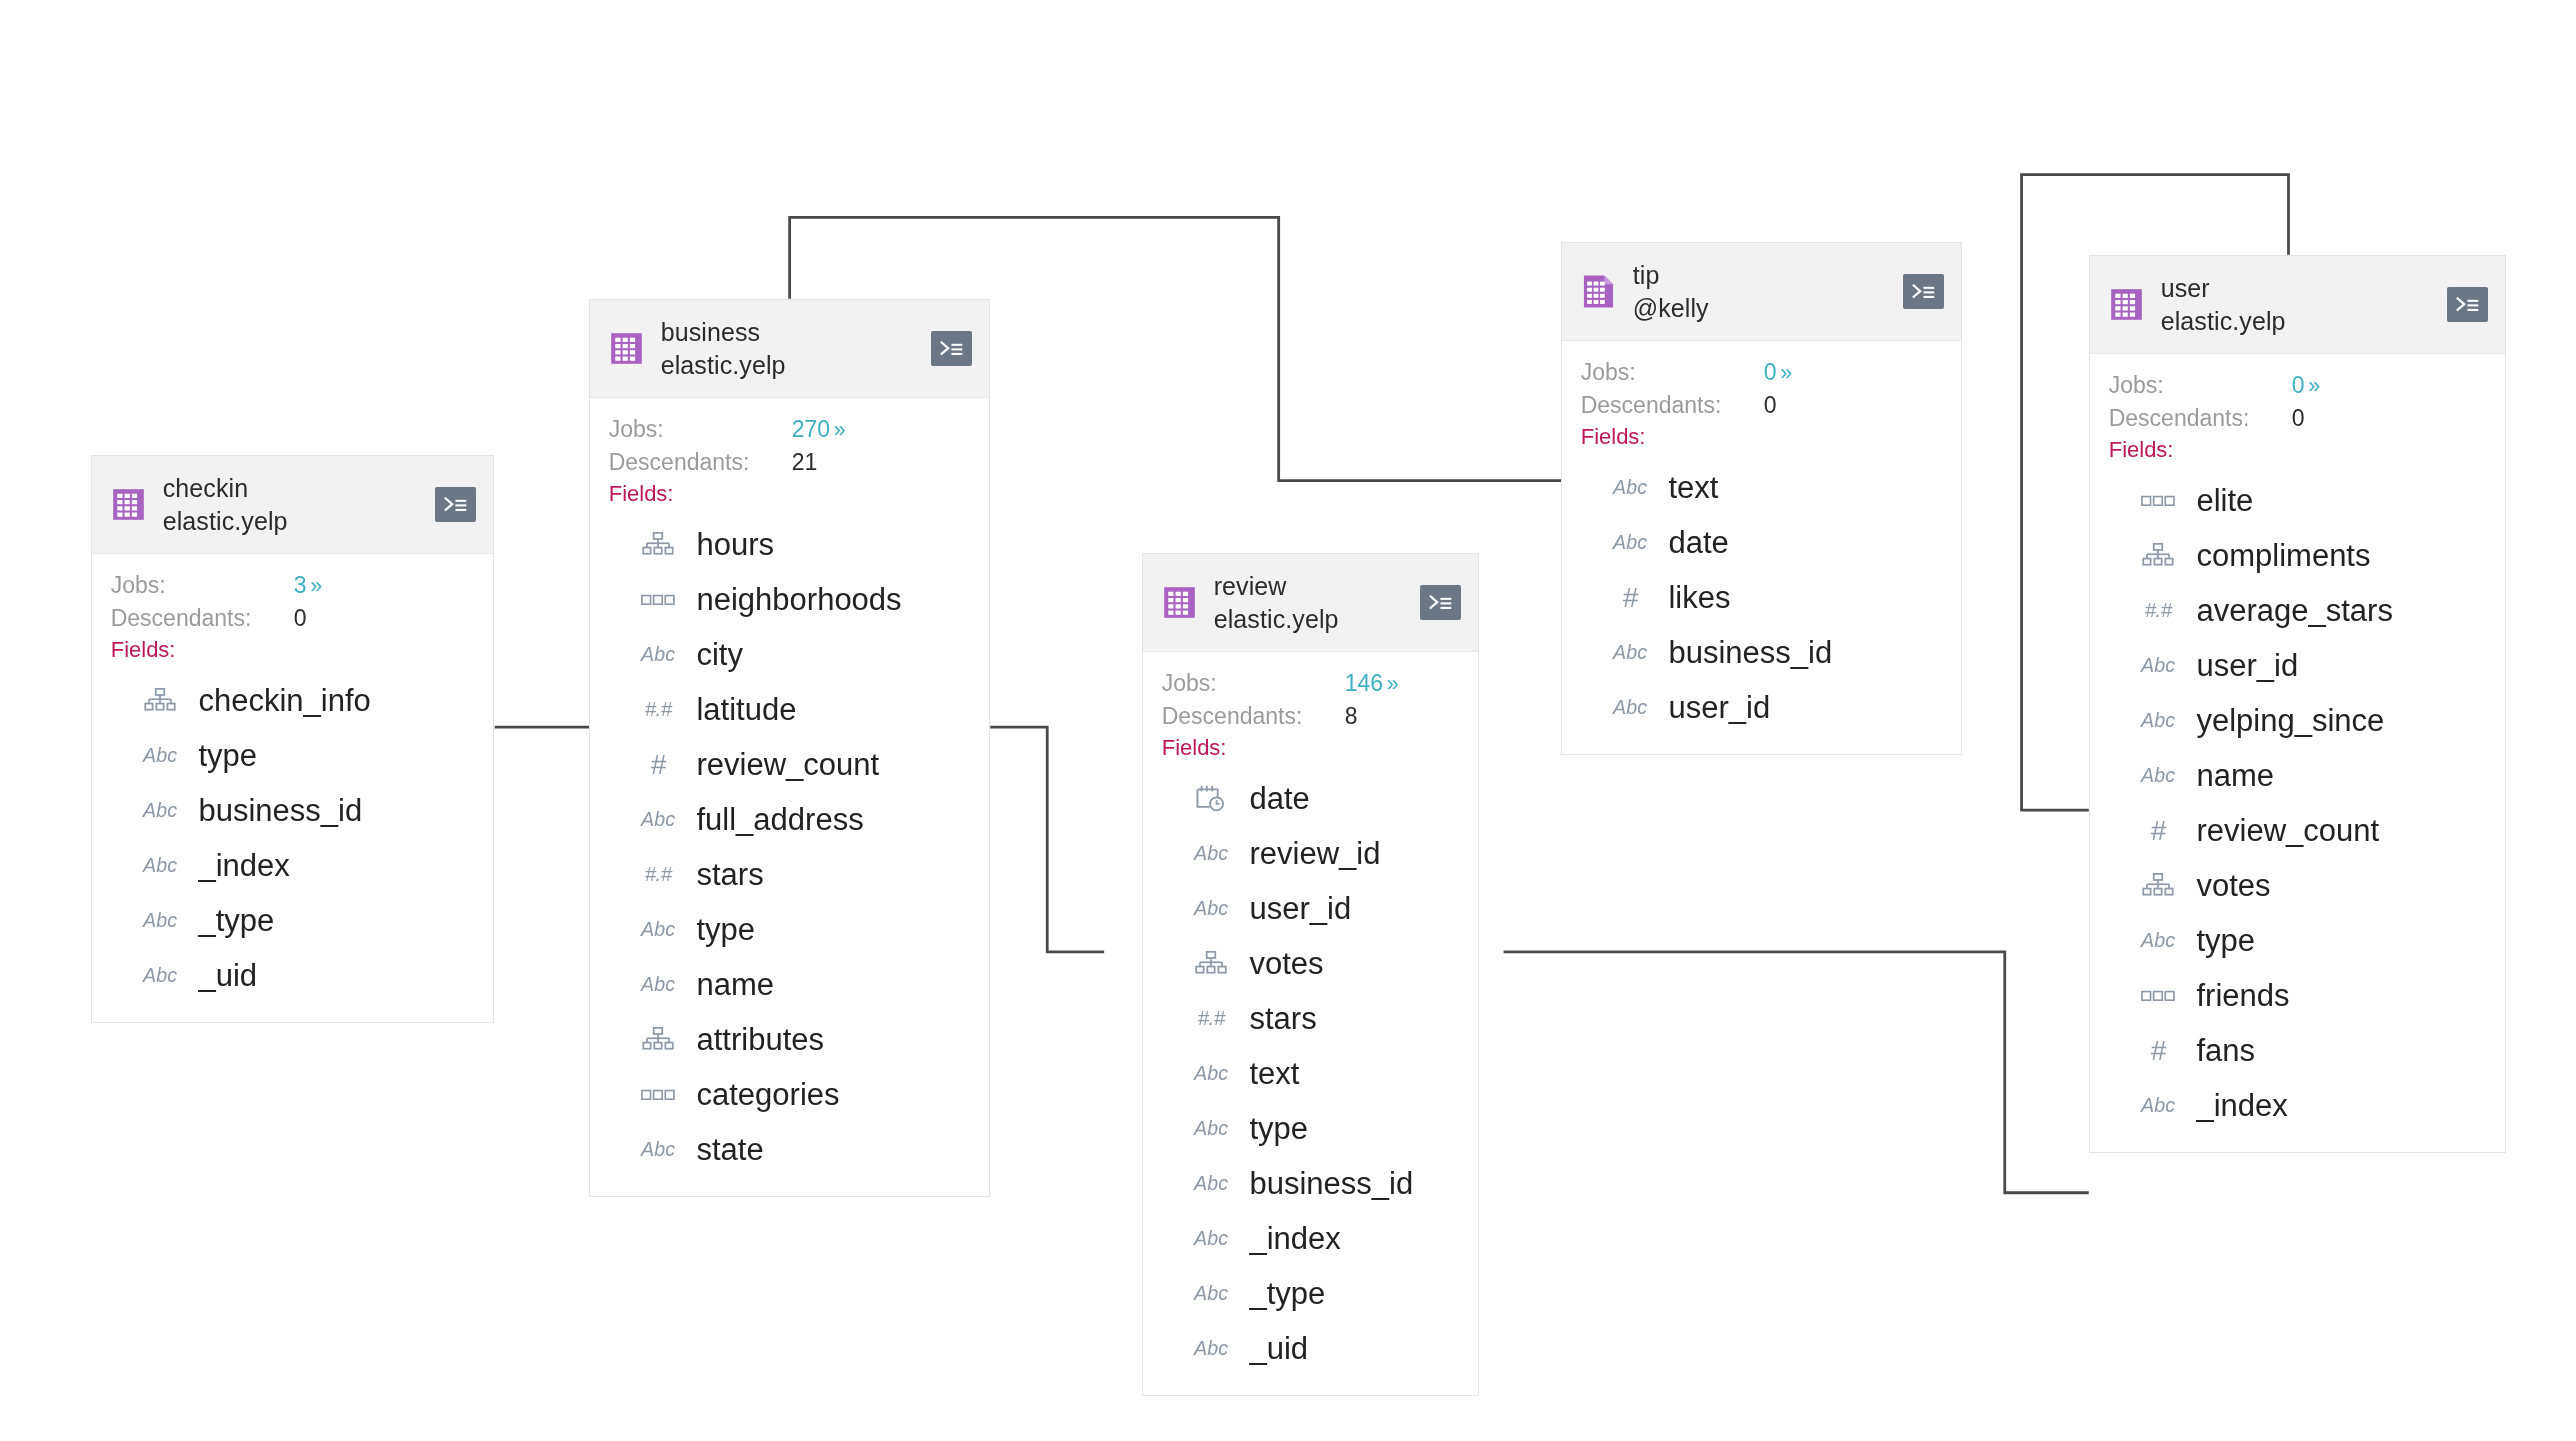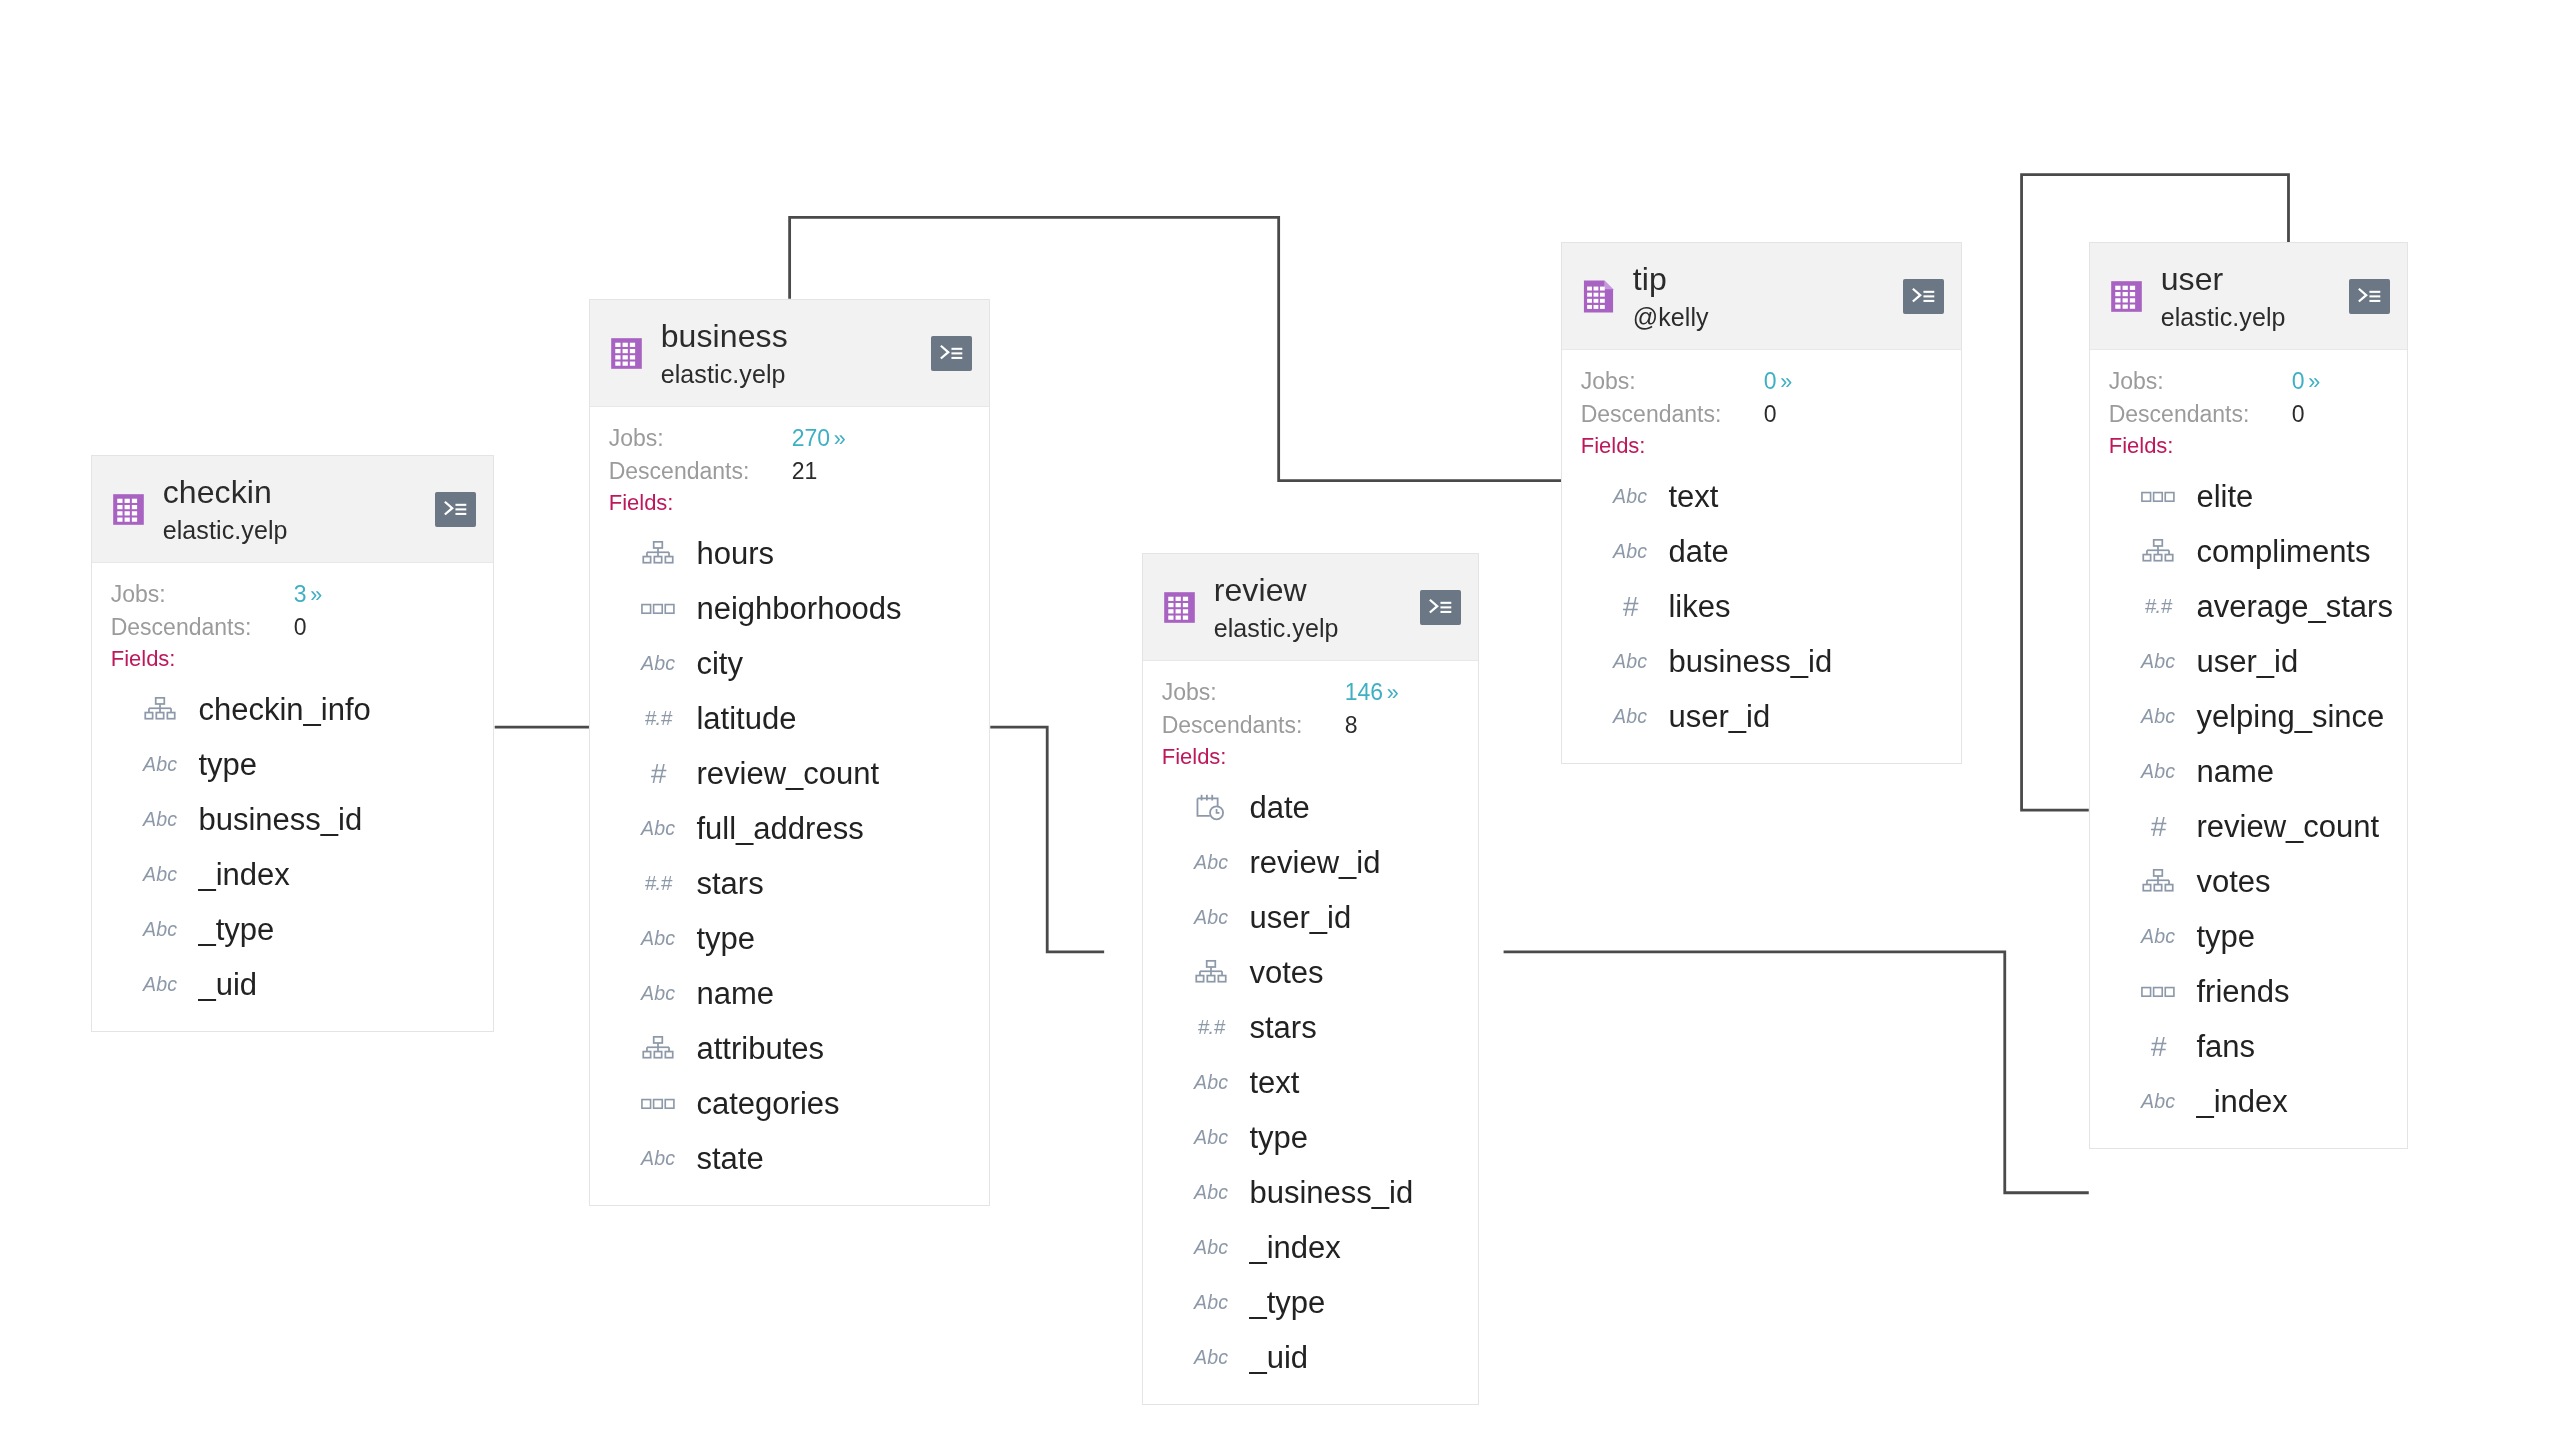--- a/index.html
+++ b/index.html
@@ -50,21 +50,21 @@
     flex: 0 0 35px;
     position: relative;
     margin-right: 17px;
   }
   .card-titles {
     flex: 1 1 auto;
     min-width: 0;
     line-height: 1.30;
   }
   .card-title {
-    font-size: 32px;
+    font-size: 25px;
     color: #2b2b2b;
     letter-spacing: 0.1px;
     white-space: nowrap;
   }
   .card-subtitle {
     font-size: 25px;
     color: #2b2b2b;
     letter-spacing: 0.1px;
     white-space: nowrap;
   }
@@ -593,21 +593,21 @@
           </div>
           <div class="field-row">
             <span class="field-type">
               <span class="abc">Abc</span>
             </span>
             <span class="field-name">user_id</span>
           </div>
         </div>
       </div>
     </div>
-    <div class="card" style="left: 2089px; top: 242px; width: 319px;">
+    <div class="card" style="left: 2089px; top: 255px; width: 417px;">
       <div class="card-header">
         <span class="tbl-icon">
           <svg viewBox="0 0 24 24" width="35" height="35" class="ic">
             <rect x="1.5" y="1.5" width="21" height="21" fill="#a863c2"></rect>
             <rect x="4.3" y="4.6" width="3.6" height="2.9" fill="#ffffff"></rect>
             <rect x="9.3" y="4.6" width="3.6" height="2.9" fill="#ffffff"></rect>
             <rect x="14.3" y="4.6" width="3.6" height="2.9" fill="#ffffff"></rect>
             <rect x="4.3" y="8.899999999999999" width="3.6" height="2.9" fill="#ffffff"></rect>
             <rect x="9.3" y="8.899999999999999" width="3.6" height="2.9" fill="#ffffff"></rect>
             <rect x="14.3" y="8.899999999999999" width="3.6" height="2.9" fill="#ffffff"></rect>

